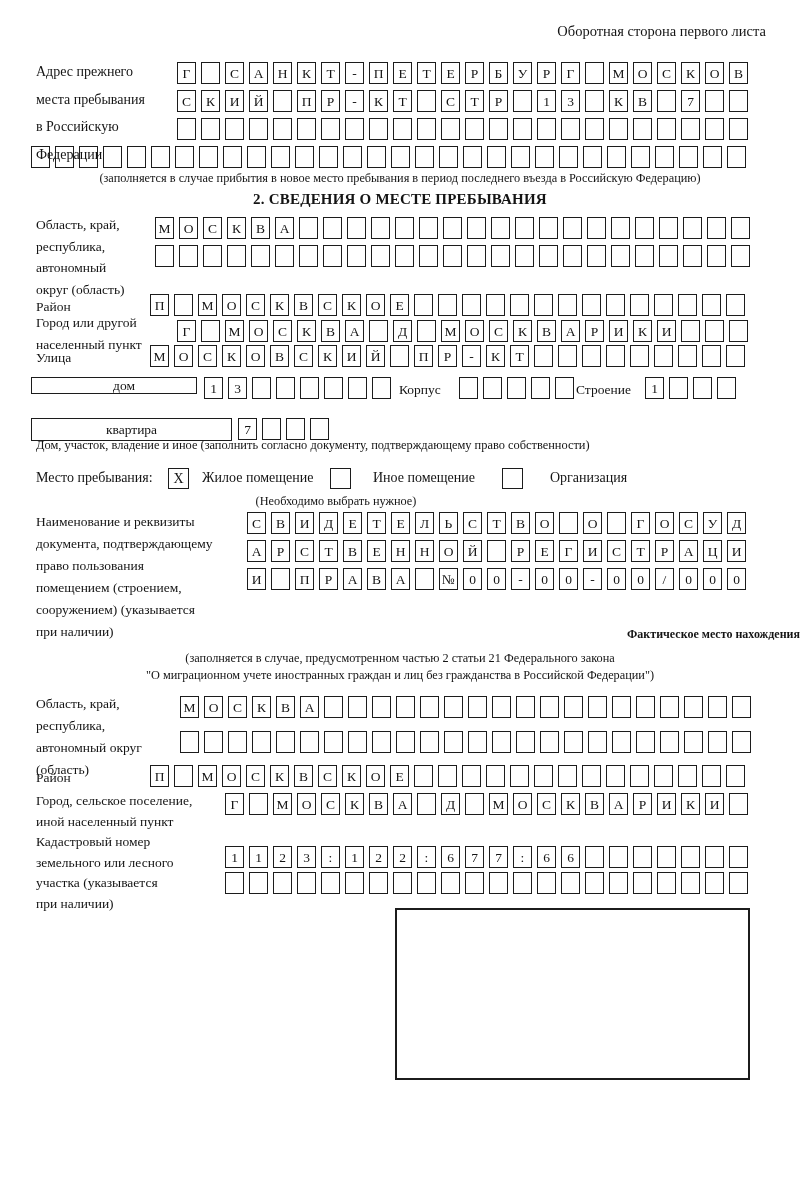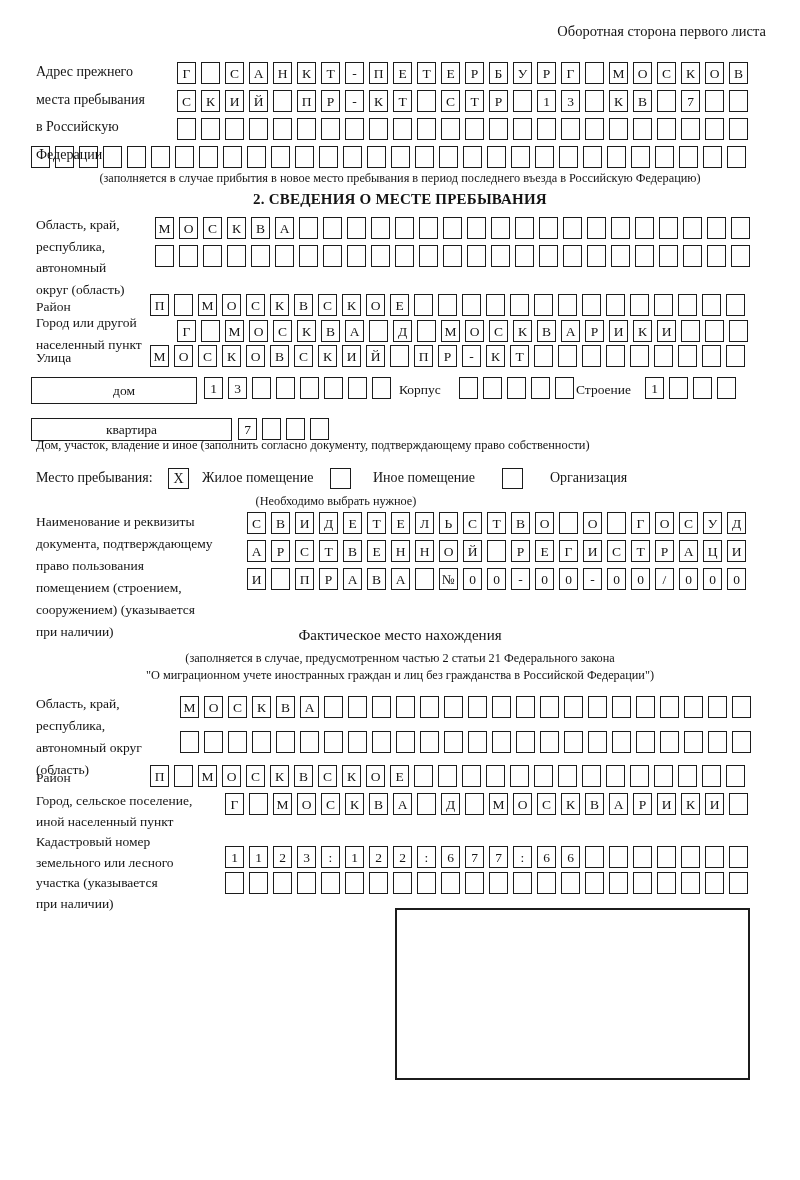--- a/index.html
+++ b/index.html
@@ -8,21 +8,21 @@
   .abs{position:absolute;}
   .cells{display:flex;gap:5px;}
   .cell{width:19px;height:22px;box-sizing:border-box;border:1.6px solid #1c1c1c;
         display:flex;align-items:center;justify-content:center;
         font-size:13.5px;line-height:19px;}
   .label{font-size:14px;line-height:27.5px;white-space:nowrap;}
   .label-sm{font-size:13.5px;line-height:21.5px;white-space:nowrap;}
   .note{font-size:12.3px;text-align:center;}
   .note-left{font-size:12.4px;white-space:nowrap;}
   .heading{font-weight:bold;font-size:15px;text-align:center;letter-spacing:.2px;}
-  .subheading{font-weight:normal;font-size:15px;text-align:center;}
+  .subheading{font-weight:bold;font-size:12px;text-align:right;}
   .bigbox{box-sizing:border-box;border:1.7px solid #1c1c1c;display:flex;
           align-items:center;justify-content:center;font-size:13.5px;}
   .checkbox{width:21px;height:21px;box-sizing:border-box;border:1.6px solid #1c1c1c;
             display:flex;align-items:center;justify-content:center;font-size:14px;}
   .opt-label{font-size:14px;white-space:nowrap;}
   .stamp{box-sizing:border-box;border:2px solid #1c1c1c;background:#fff;}
 </style>
 </head>
 <body>
 
@@ -293,21 +293,21 @@
       <span class="cell"></span>
       <span class="cell"></span>
       <span class="cell"></span>
       <span class="cell"></span>
       <span class="cell"></span>
       <span class="cell"></span>
       <span class="cell"></span>
       <span class="cell"></span>
     </div>
 
-  <div class="abs bigbox" style="left:31px;top:377px;width:166px;height:27px;padding-left:20px;">дом</div>
+  <div class="abs bigbox" style="left:31px;top:377px;width:166px;height:17px;padding-left:20px;">дом</div>
   <div class="abs cells" style="left:204px;top:377px;">
       <span class="cell">1</span>
       <span class="cell">3</span>
       <span class="cell"></span>
       <span class="cell"></span>
       <span class="cell"></span>
       <span class="cell"></span>
       <span class="cell"></span>
       <span class="cell"></span>
     </div>

